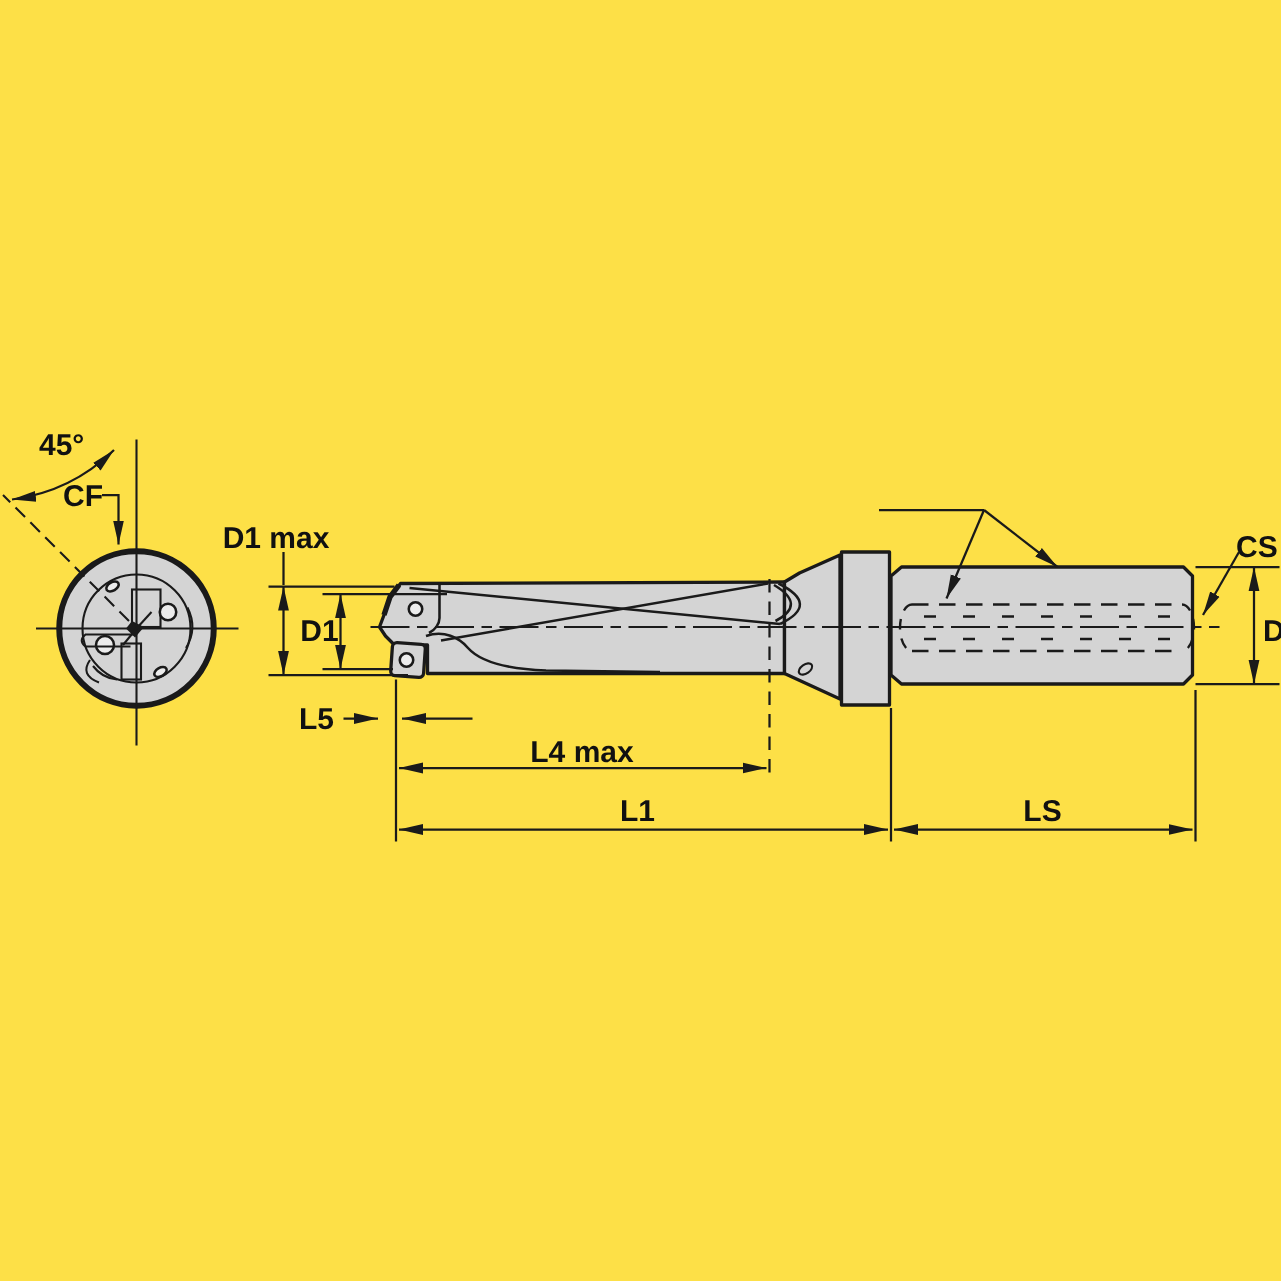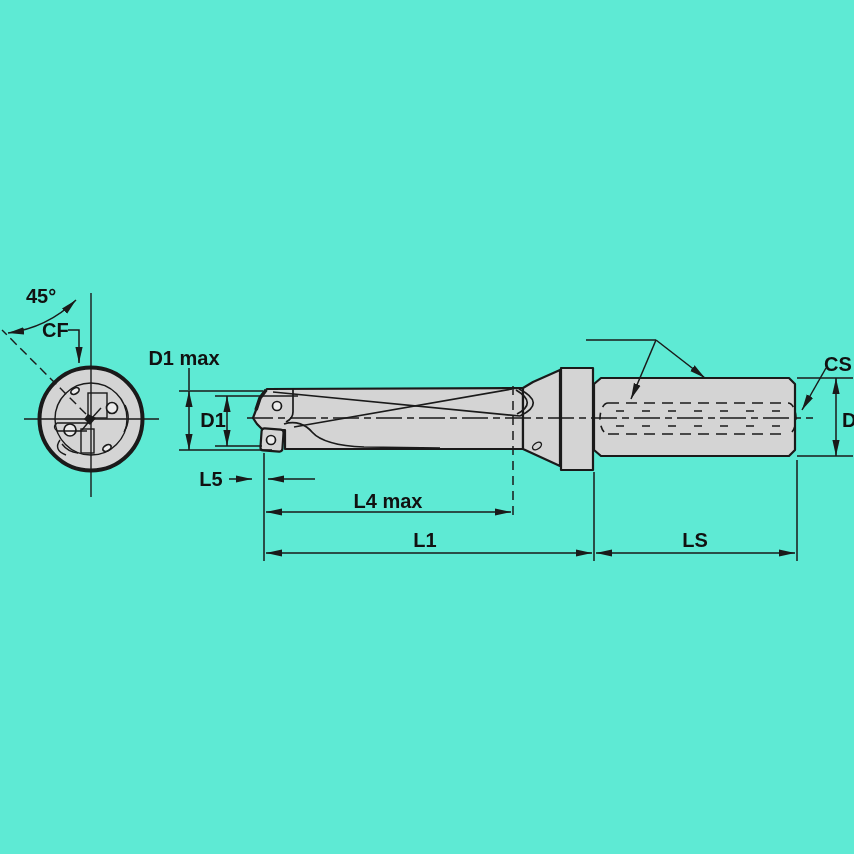--- a/index.html
+++ b/index.html
@@ -1,16 +1,16 @@
 <!DOCTYPE html>
 <html><head>
 <meta charset="utf-8">
 <style>
   html,body{margin:0;padding:0;background:#ffffff;}
-  .stage{width:854px;height:854px;position:relative;background:#5eead4;overflow:hidden;}
+  .stage{width:854px;height:854px;position:relative;background:#fde047;overflow:hidden;}
   svg{display:block;}
   .lbl{font:bold 20px "Liberation Sans", sans-serif;fill:#111111;}
   .outline{fill:#d4d4d4;stroke:#1a1a1a;stroke-width:2.2;stroke-linejoin:round;}
   .thick{fill:#d4d4d4;stroke:#1a1a1a;stroke-width:3.6;}
   .fline{fill:none;stroke:#1a1a1a;stroke-width:1.7;}
   .thin{fill:none;stroke:#1a1a1a;stroke-width:1.4;}
   .dim{fill:none;stroke:#1a1a1a;stroke-width:1.5;}
   .hole{fill:#ececec;stroke:#1a1a1a;stroke-width:1.7;}
 </style>
 </head>

